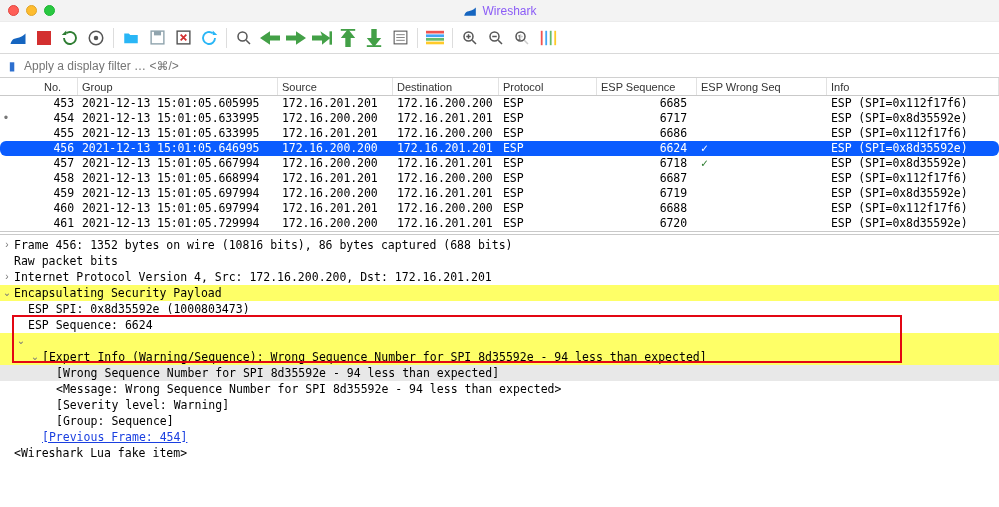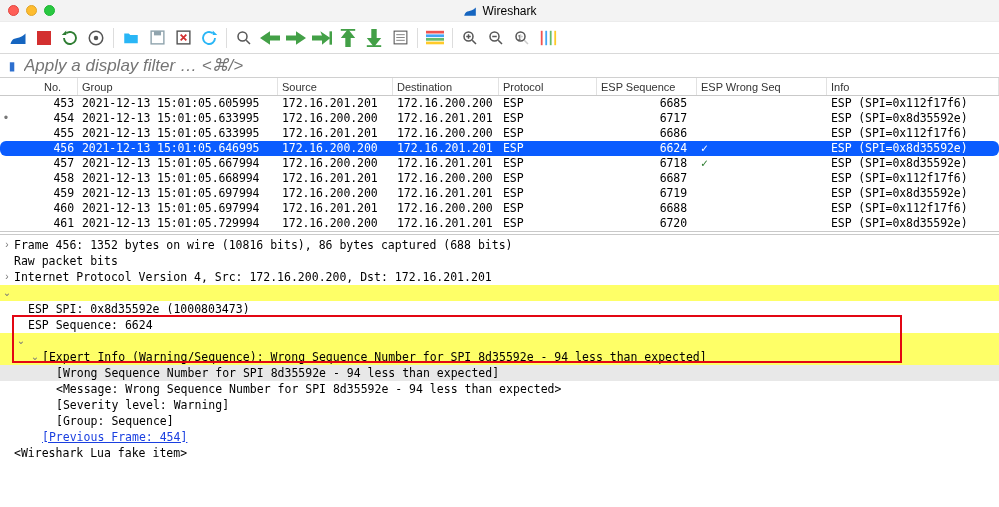--- a/index.html
+++ b/index.html
@@ -3,27 +3,27 @@
 <meta charset="utf-8">
 <style>
   * { box-sizing: border-box; margin: 0; padding: 0; }
   html, body { width: 999px; height: 507px; overflow: hidden; font-family: "Helvetica Neue", Arial, sans-serif; font-size: 12px; background: #fff; }
   .titlebar { height: 22px; background: #f3f3f3; display: flex; align-items: center; padding: 0 8px; border-bottom: 1px solid #ececec; position: relative; }
   .traffic { display: flex; gap: 7px; }
   .tl { width: 11px; height: 11px; border-radius: 50%; }
   .tl.red { background: #ff5f57; border: 0.5px solid #e24640; }
   .tl.yellow { background: #febc2e; border: 0.5px solid #e0a528; }
   .tl.green { background: #28c840; border: 0.5px solid #1db634; }
-  .title-center { position: absolute; left: 50%; transform: translateX(-50%); display: flex; align-items: center; gap: 6px; color: #000000; font-size: 12px; font-weight: 500; }
+  .title-center { position: absolute; left: 50%; transform: translateX(-50%); display: flex; align-items: center; gap: 6px; color: #8b5cf6; font-size: 12px; font-weight: 500; }
   .toolbar { height: 32px; background: #fff; border-bottom: 1px solid #d9d9d9; display: flex; align-items: center; padding: 0 6px; gap: 2px; }
   .tbtn { width: 24px; height: 24px; display: inline-flex; align-items: center; justify-content: center; cursor: pointer; }
   .sep { width: 1px; height: 20px; background: #ddd; margin: 0 3px; }
   .filterbar { height: 24px; display: flex; align-items: center; border-bottom: 1px solid #d0d0d0; }
   .bookmark { width: 16px; height: 16px; display: flex; align-items: center; justify-content: center; color: #2d6fcf; font-size: 12px; margin-left: 4px;}
-  .filterinput { flex: 1; border: none; outline: none; font-size: 17px; padding: 3px 4px; font-style: italic; color: #1d4ed8; height: 100%; }
+  .filterinput { flex: 1; border: none; outline: none; font-size: 12px; padding: 3px 4px; color: #1d4ed8; height: 100%; }
   .headers { height: 18px; display: flex; background: #fff; border-bottom: 1px solid #c9c9c9; font-size: 11px; color: #333;}
   .headers .col { border-right: 1px solid #e2e2e2; padding: 2px 4px; display: flex; align-items: center; cursor: pointer; }
   .packets { font-family: Menlo, Monaco, Consolas, monospace; font-size: 11.5px; letter-spacing: -0.1px; line-height: 15px; }
   .row { display: flex; height: 15px; white-space: pre; }
   .row .cell { padding: 0 4px; overflow: hidden; }
   .row.selected { background: #0a5cff; color: #fff; border-radius: 6px; }
   .marker { width: 12px; display:flex; align-items:center; justify-content:center; color:#777; }
   .c-no     { width: 38px; text-align: right; margin-left: 28px;}
   .c-time   { width: 200px; }
   .c-src    { width: 115px; }
@@ -215,21 +215,21 @@
     <div class="row"><span class="marker"></span><span class="cell c-no">460</span><span class="cell c-time">2021-12-13 15:01:05.697994</span><span class="cell c-src">172.16.201.201</span><span class="cell c-dst">172.16.200.200</span><span class="cell c-proto">ESP</span><span class="cell c-seq">6688</span><span class="cell c-wrong"></span><span class="cell c-info">ESP (SPI=0x112f17f6)</span></div>
     <div class="row"><span class="marker"></span><span class="cell c-no">461</span><span class="cell c-time">2021-12-13 15:01:05.729994</span><span class="cell c-src">172.16.200.200</span><span class="cell c-dst">172.16.201.201</span><span class="cell c-proto">ESP</span><span class="cell c-seq">6720</span><span class="cell c-wrong"></span><span class="cell c-info">ESP (SPI=0x8d35592e)</span></div>
   </div>
 
 <div class="splitter"></div>
 
 <div class="details" style="position:relative">
   <div class="dline"><span class="tw">›</span><span>Frame 456: 1352 bytes on wire (10816 bits), 86 bytes captured (688 bits)</span></div>
   <div class="dline"><span class="tw"></span><span>Raw packet bits</span></div>
   <div class="dline"><span class="tw">›</span><span>Internet Protocol Version 4, Src: 172.16.200.200, Dst: 172.16.201.201</span></div>
-  <div class="dline hlYellow"><span class="tw">⌄</span></div>
+  <div class="dline hlYellow"><span class="tw">⌄</span><span>Encapsulating Security Payload</span></div>
   <div class="dline"><span class="tw"></span><span class="indent" style="width:14px"></span><span>ESP SPI: 0x8d35592e (1000803473)</span></div>
   <div class="dline"><span class="tw"></span><span class="indent" style="width:14px"></span><span>ESP Sequence: 6624</span></div>
   <div class="dline hlYellow"><span class="tw"></span><span class="tw">⌄</span></div>
   <div class="dline hlYellow"><span class="tw"></span><span class="tw"></span><span class="tw">⌄</span><span>[Expert Info (Warning/Sequence): Wrong Sequence Number for SPI 8d35592e - 94 less than expected]</span></div>
   <div class="dline" style="background:#e8e8e8"><span class="tw"></span><span class="tw"></span><span class="tw"></span><span class="indent" style="width:14px"></span><span>[Wrong Sequence Number for SPI 8d35592e - 94 less than expected]</span></div>
   <div class="dline"><span class="tw"></span><span class="tw"></span><span class="tw"></span><span class="indent" style="width:14px"></span><span>&lt;Message: Wrong Sequence Number for SPI 8d35592e - 94 less than expected&gt;</span></div>
   <div class="dline"><span class="tw"></span><span class="tw"></span><span class="tw"></span><span class="indent" style="width:14px"></span><span>[Severity level: Warning]</span></div>
   <div class="dline"><span class="tw"></span><span class="tw"></span><span class="tw"></span><span class="indent" style="width:14px"></span><span>[Group: Sequence]</span></div>
   <div class="dline"><span class="tw"></span><span class="tw"></span><span class="indent" style="width:14px"></span><span class="link">[Previous Frame: 454]</span></div>
   <div class="dline"><span class="tw"></span><span>&lt;Wireshark Lua fake item&gt;</span></div>

